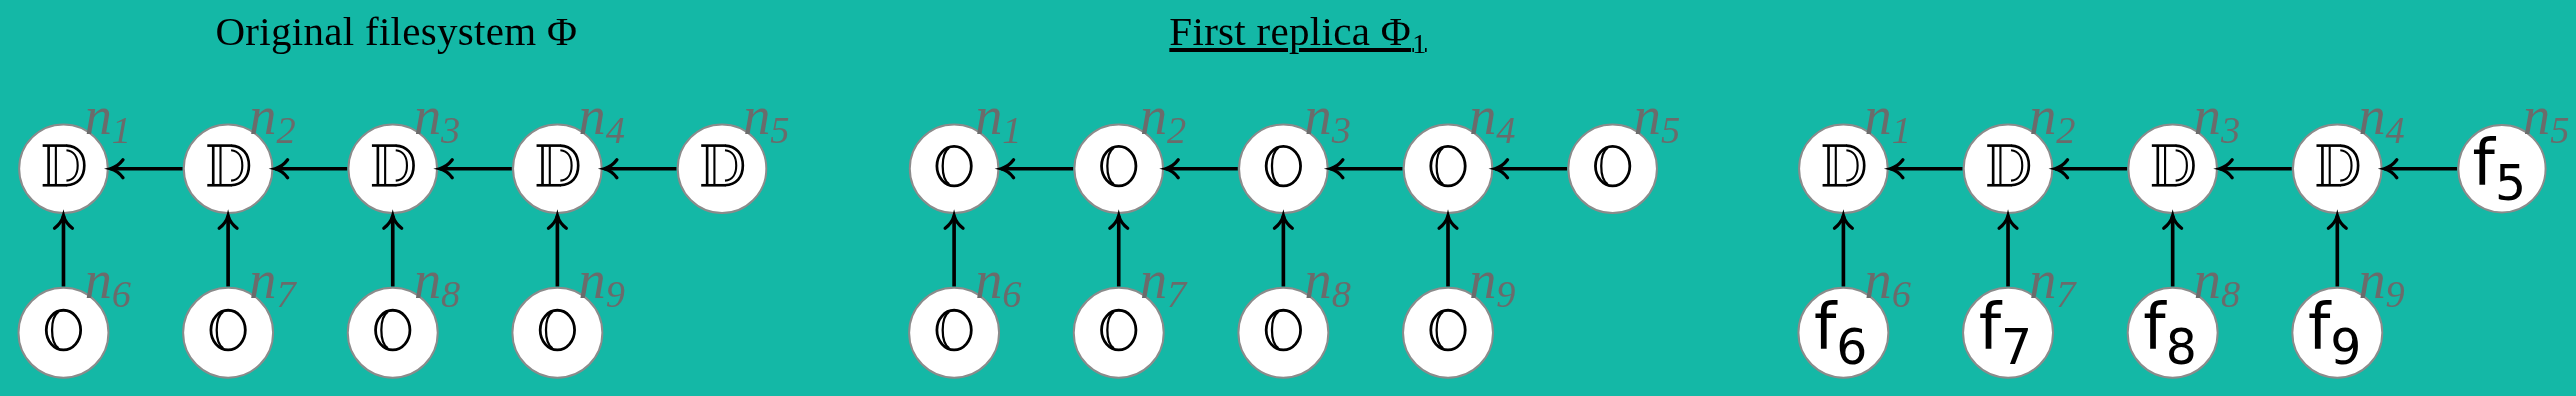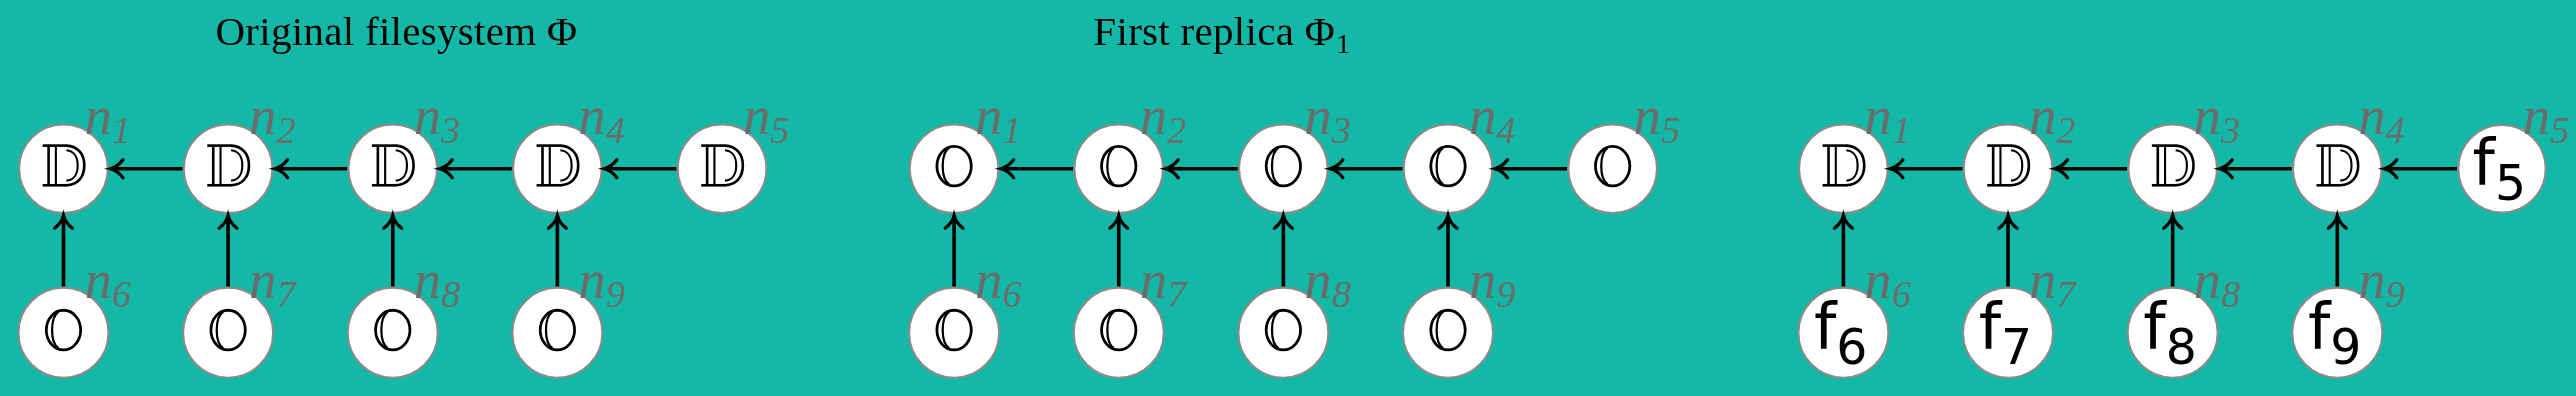--- a/index.html
+++ b/index.html
@@ -14,21 +14,21 @@
   .nlsub{font-size:58px;}
   .fglyph{font-family:"DejaVu Sans","Liberation Sans",sans-serif;font-size:96px;fill:#000000;}
   .fsub{font-size:74px;}
 </style>
 </head>
 <body>
 
 <div class="stage">
 
   <div class="title" id="title-0" style="left: 397px;"><span>Original filesystem Φ</span><span class="tsub"></span></div>
-  <div class="title" id="title-1" style="left: 1222px;"><span>First replica Φ</span><span class="tsub">1</span></div>
+  <div class="title" id="title-1" style="left: 1298px; text-decoration: underline;"><span>First replica Φ</span><span class="tsub">1</span></div>
 
   <svg id="diagram" width="2576" height="397" viewBox="0 0 3896 600">
     <defs>
       <marker id="arrowhead" markerUnits="userSpaceOnUse" markerWidth="48" markerHeight="40" refX="2" refY="0" orient="auto" style="overflow:visible">
         <path d="M -17,-13.5 C -11,-5.5 -5.5,-2 2,0 C -5.5,2 -11,5.5 -17,13.5" fill="none" stroke="#000000" stroke-width="5" stroke-linecap="round"></path>
       </marker>
 
       <g id="g-D" stroke="#000000" fill="none" stroke-linecap="butt">
         <path d="M 0,2 H 37" stroke-width="4"></path>
         <path d="M 0,62 H 37" stroke-width="4"></path>

